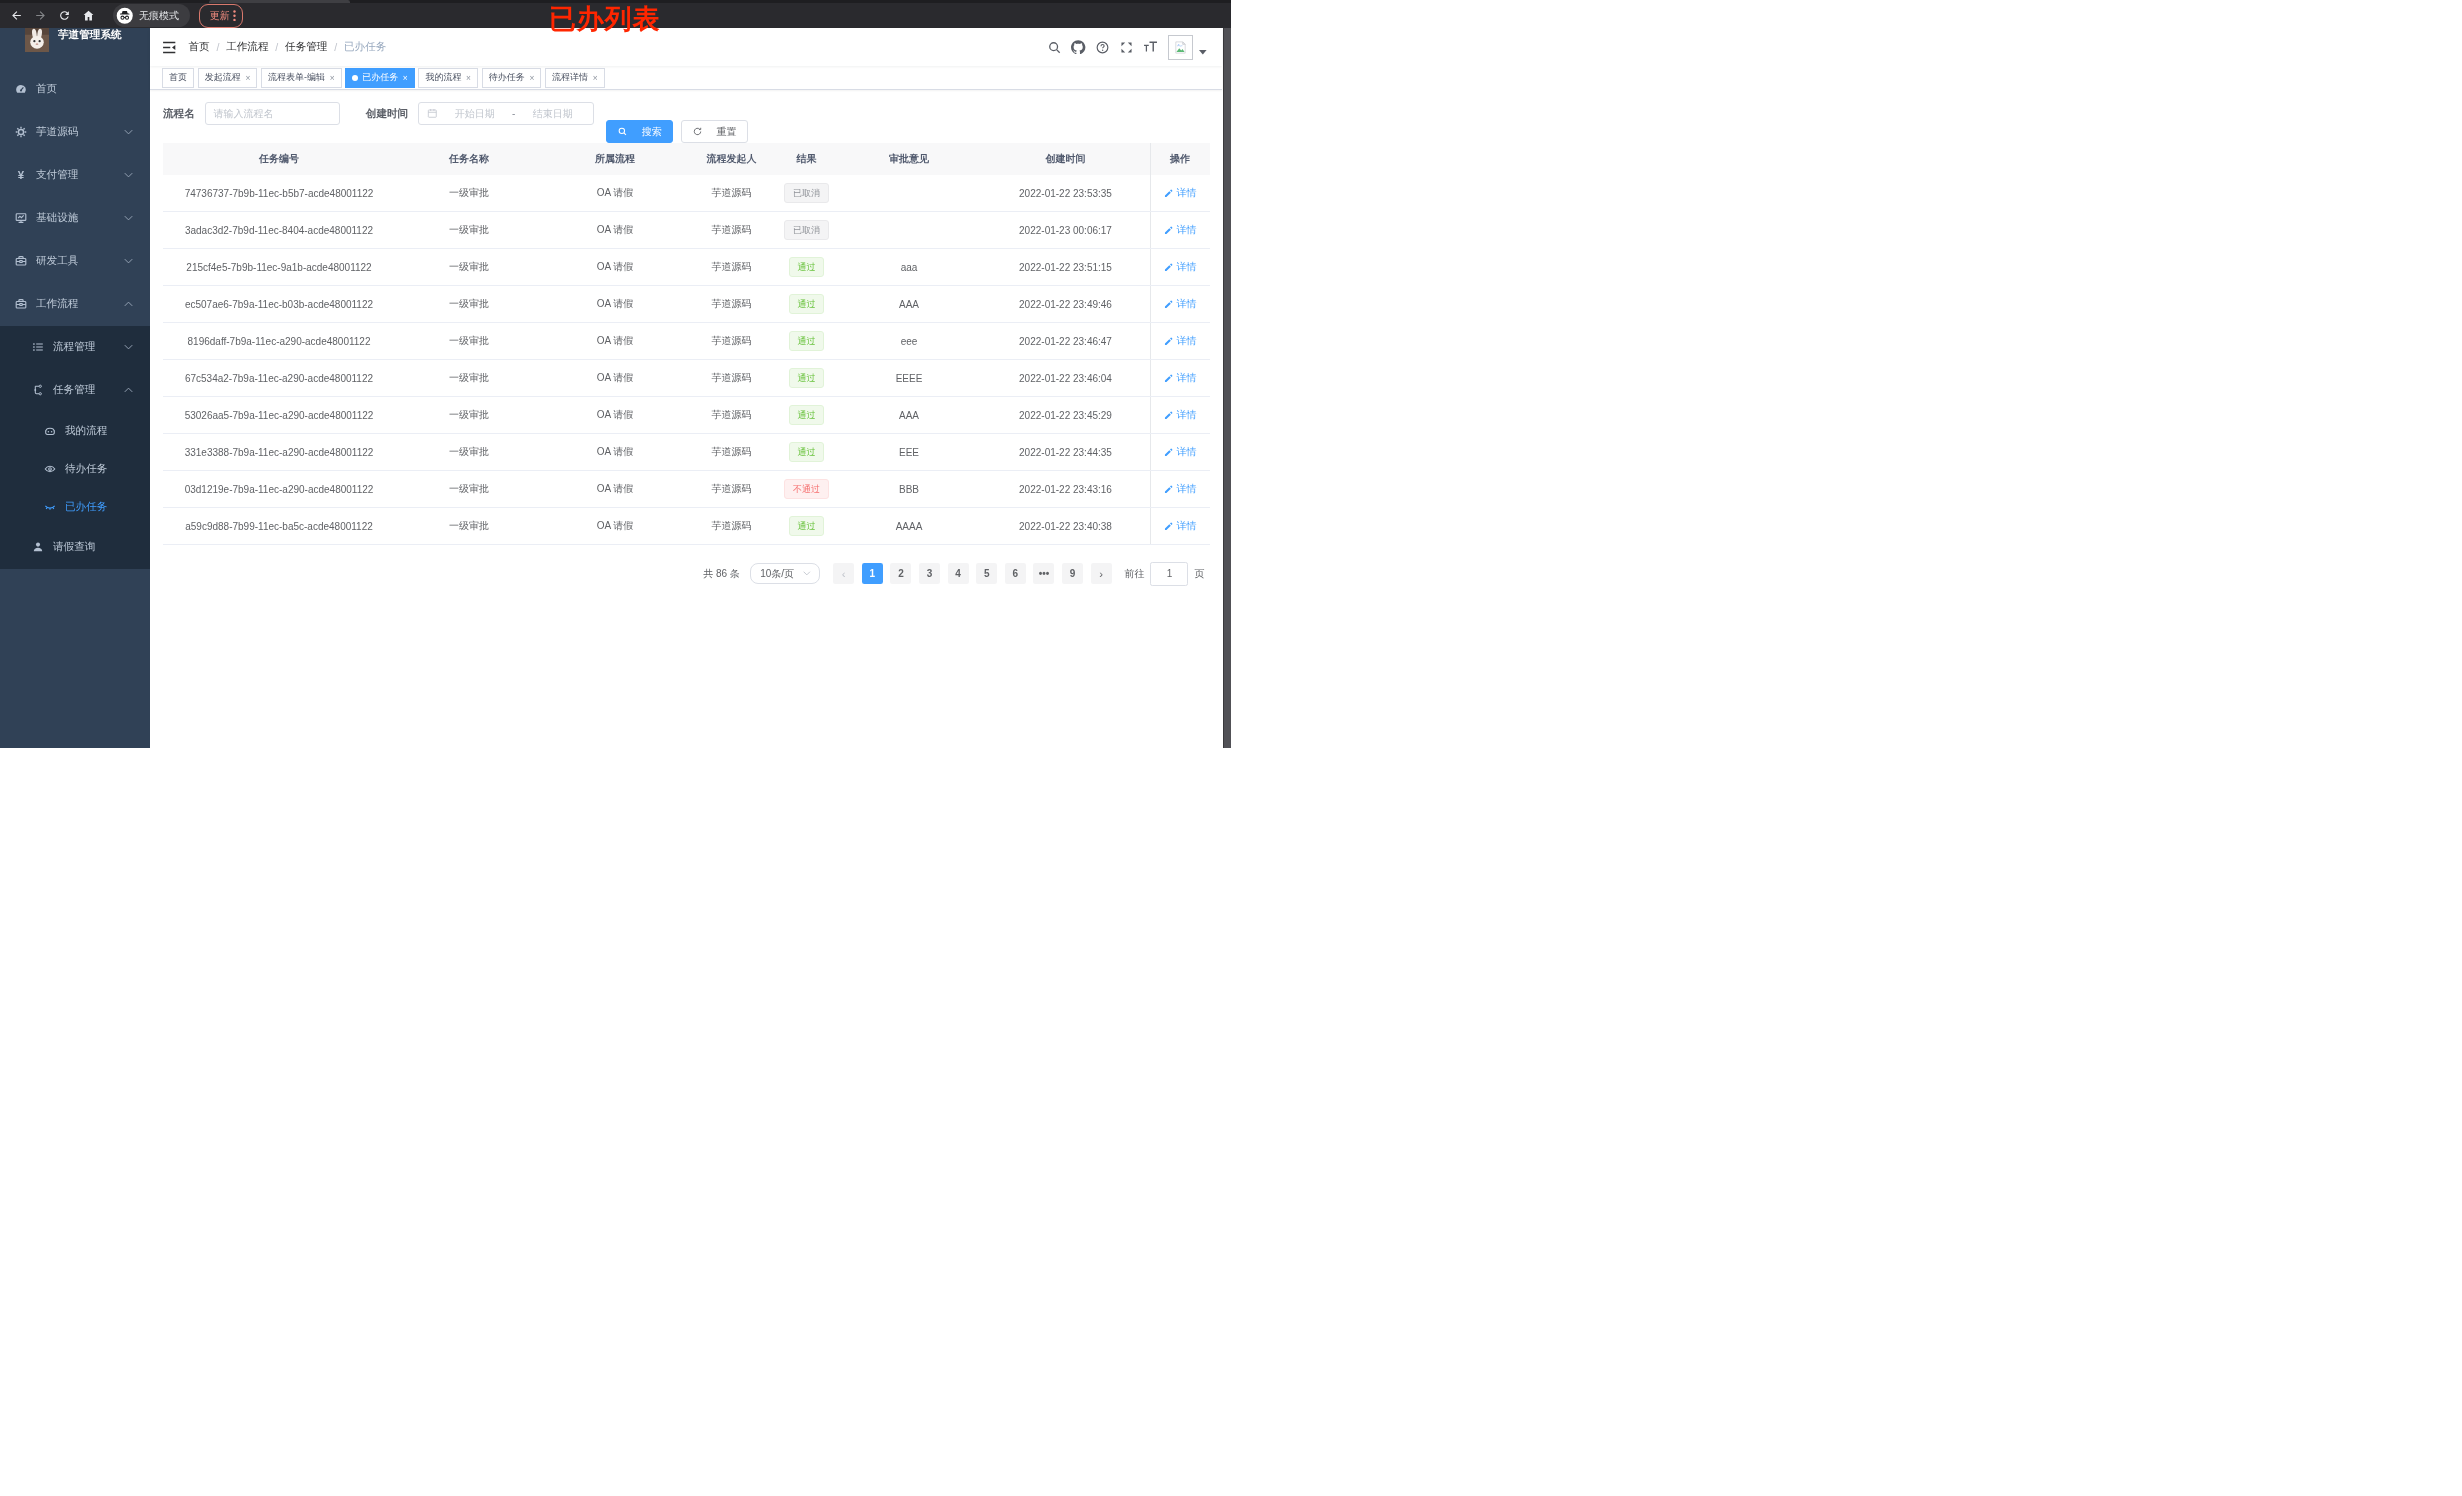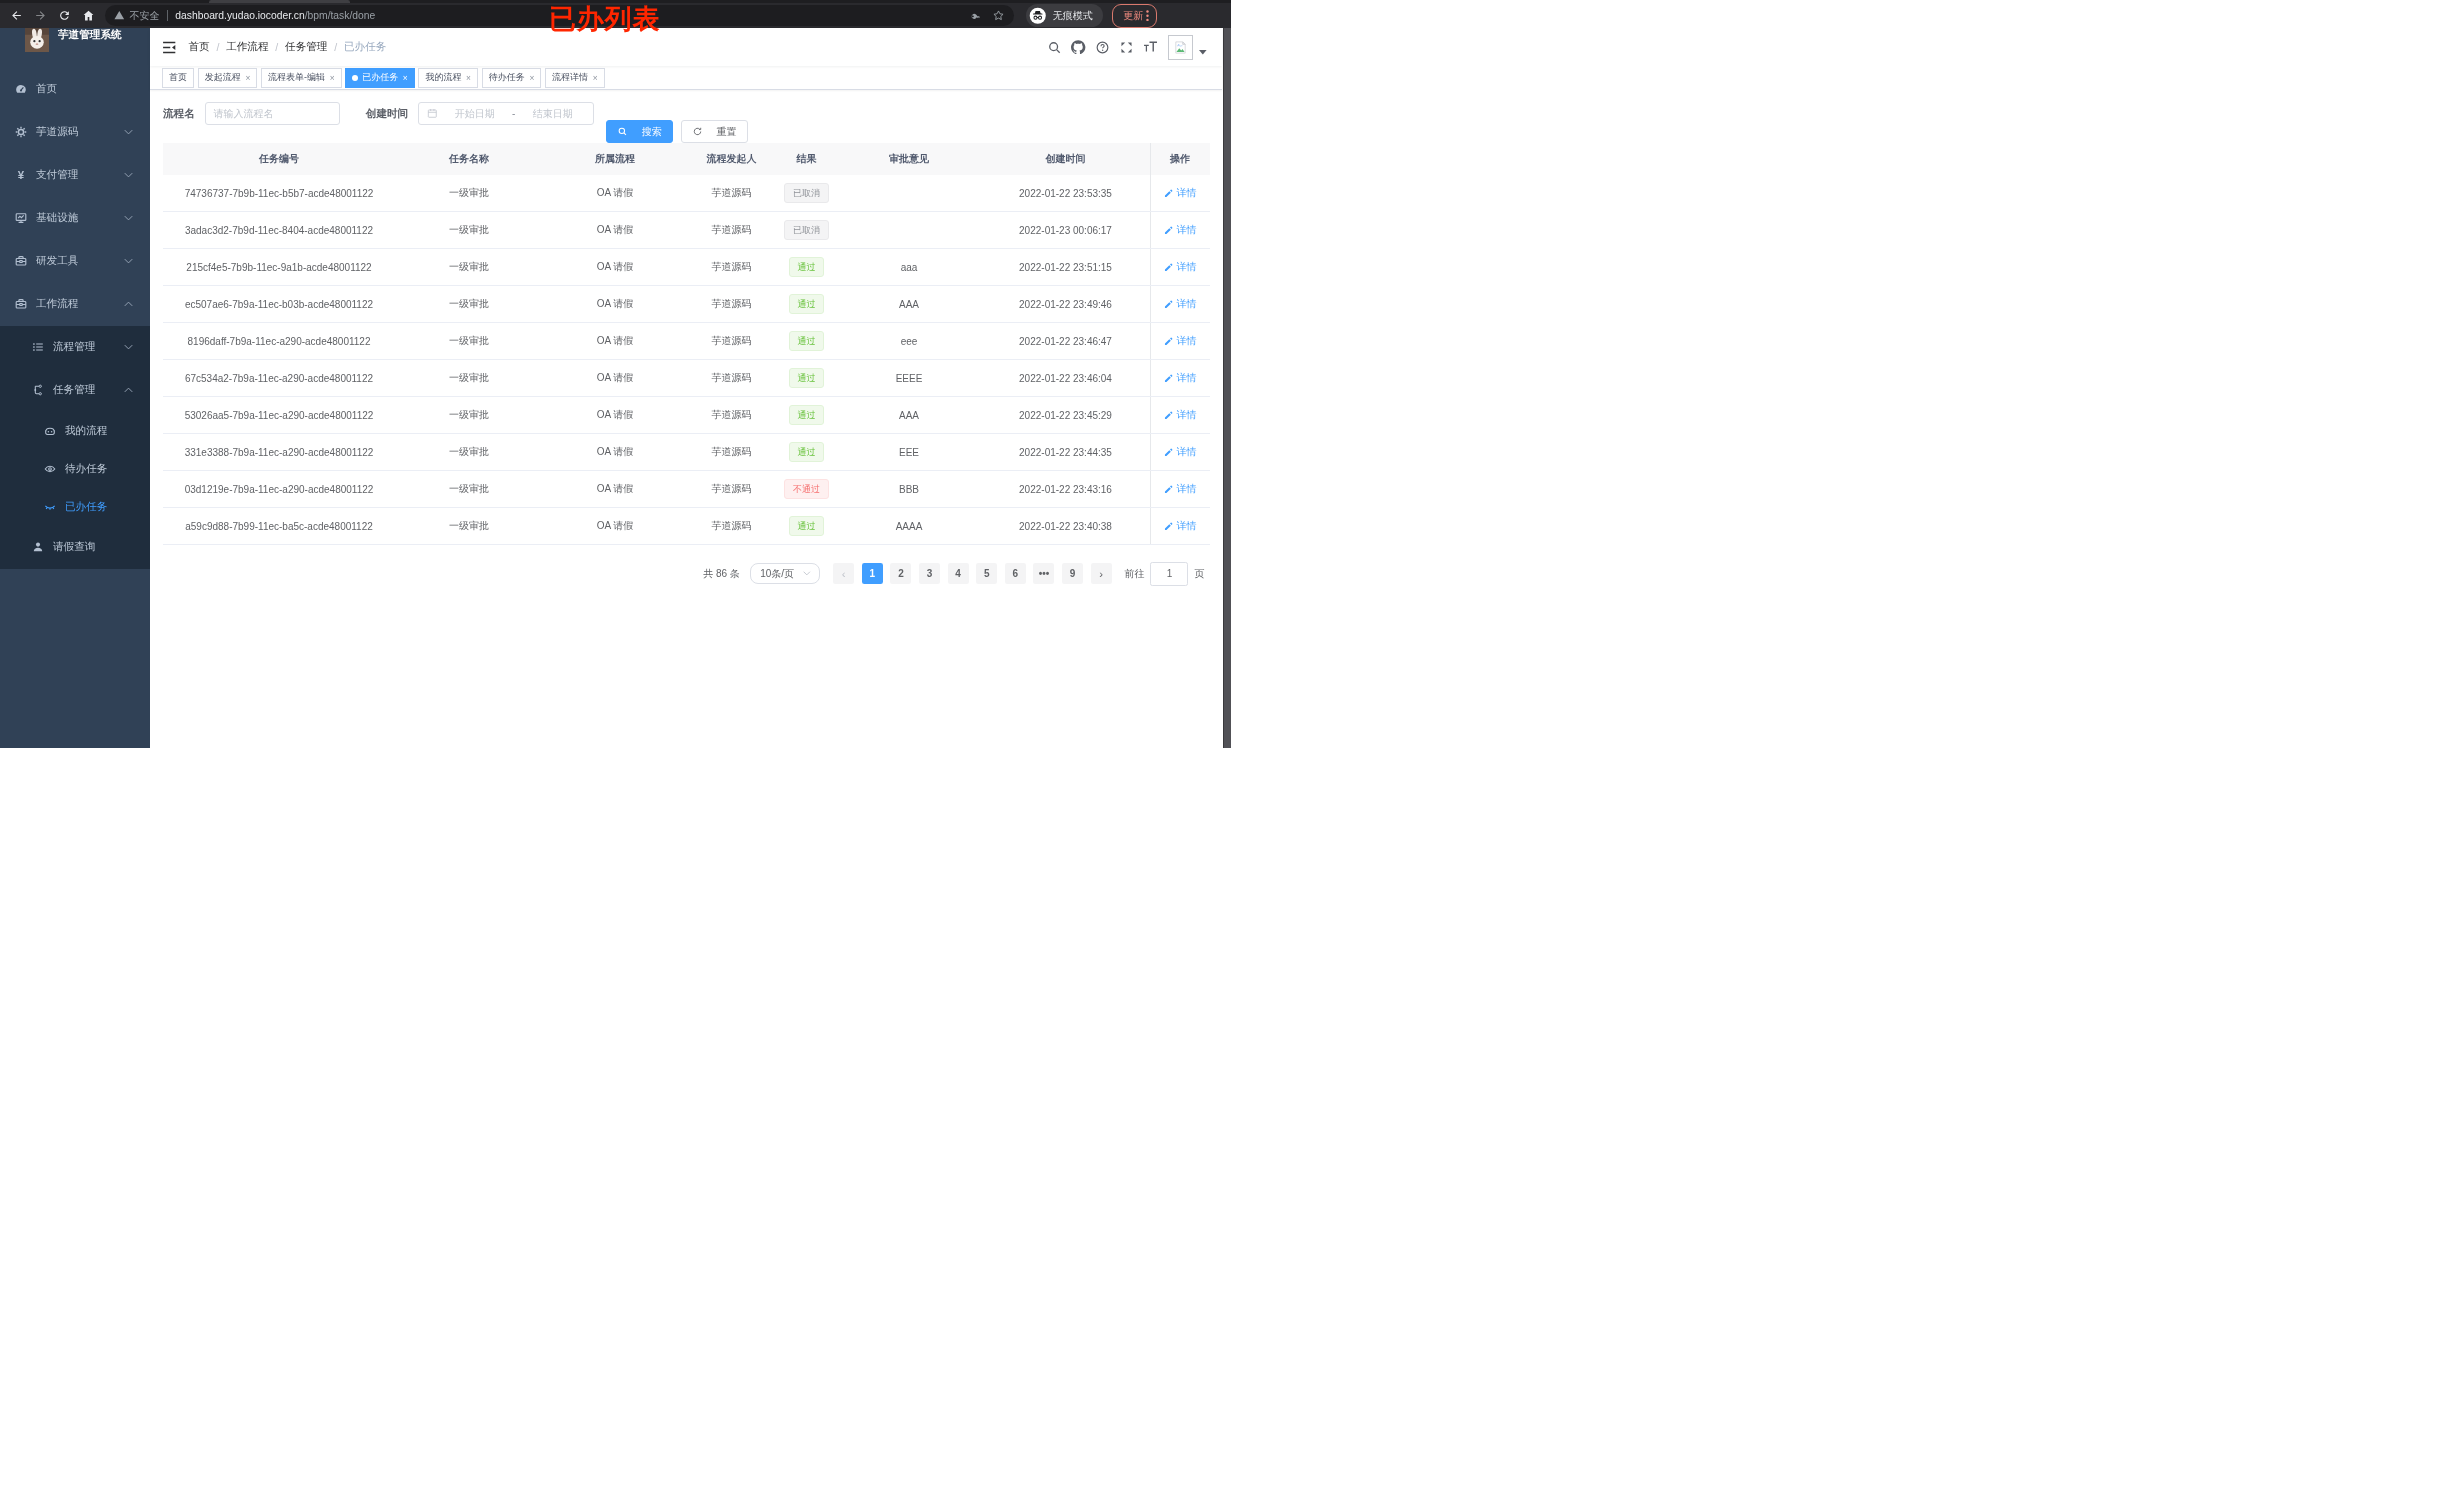--- a/index.html
+++ b/index.html
@@ -132,43 +132,20 @@
     <span class="cbtn">
         <svg viewBox="0 0 24 24" width="13" height="13">
           <path d="M17.65 6.35A8 8 0 1 0 19.73 14h-2.08a6 6 0 1 1-1.41-6.24L13 11h7V4z" fill="#e8eaed"></path>
         </svg>
       </span>
     <span class="cbtn">
         <svg viewBox="0 0 24 24" width="13" height="13">
           <path d="M12 3l9 8.2h-2.6V21h-4.9v-6.2h-3V21H5.6v-9.8H3z" fill="#e8eaed"></path>
         </svg>
       </span>
-    <div class="urlbar">
-      <span style="display:flex;">
-          <svg viewBox="0 0 24 24" width="10.6" height="10.6">
-            <path d="M12 2L1 21h22L12 2zm1.1 14.5h-2.2v2.2h2.2v-2.2zm0-8h-2.2v5.8h2.2V8.5z" fill="#9aa0a6"></path>
-          </svg>
-        </span>
-      <span class="url-sec">不安全</span>
-      <span class="sep"></span>
-      <span class="url-host">dashboard.yudao.iocoder.cn</span>
-        <span class="url-path">/bpm/task/done</span>
-      <span class="url-right">
-        <span style="display:flex;">
-            <svg viewBox="0 0 24 24" width="12" height="12">
-              <path d="M14 10a5 5 0 1 0-4.54 4.98L9.4 15h2.1v2h2v2h2.5v-2.6l-2.3-2.3c.2-.66.3-1.37.3-2.1zM7 10a2 2 0 1 1 0-4 2 2 0 0 1 0 4z" fill="#9aa0a6" transform="rotate(-45 12 12)"></path>
-            </svg>
-          </span>
-        <span style="display:flex;">
-            <svg viewBox="0 0 24 24" width="13" height="13">
-              <path d="M12 3.6l2.6 5.2 5.8.9-4.2 4.1 1 5.7L12 16.8l-5.2 2.7 1-5.7-4.2-4.1 5.8-.9z" fill="none" stroke="#9aa0a6" stroke-width="1.7"></path>
-            </svg>
-          </span>
-      </span>
-    </div>
     <div class="incog">
       <span style="display:flex;">
           <svg viewBox="0 0 24 24" width="17.5" height="17.5">
             <circle cx="12" cy="12" r="11" fill="#fff"></circle>
             <path d="M8.1 8.6l.9-3.2h6l.9 3.2c1.5.2 2.6.6 2.6.6v1H5.5v-1s1.1-.4 2.6-.6z" fill="#202124"></path>
             <circle cx="8.9" cy="14.6" r="2.1" fill="none" stroke="#202124" stroke-width="1.4"></circle>
             <circle cx="15.1" cy="14.6" r="2.1" fill="none" stroke="#202124" stroke-width="1.4"></circle>
             <path d="M10.9 14.4h2.2" stroke="#202124" stroke-width="1.4"></path>
           </svg>
         </span>

